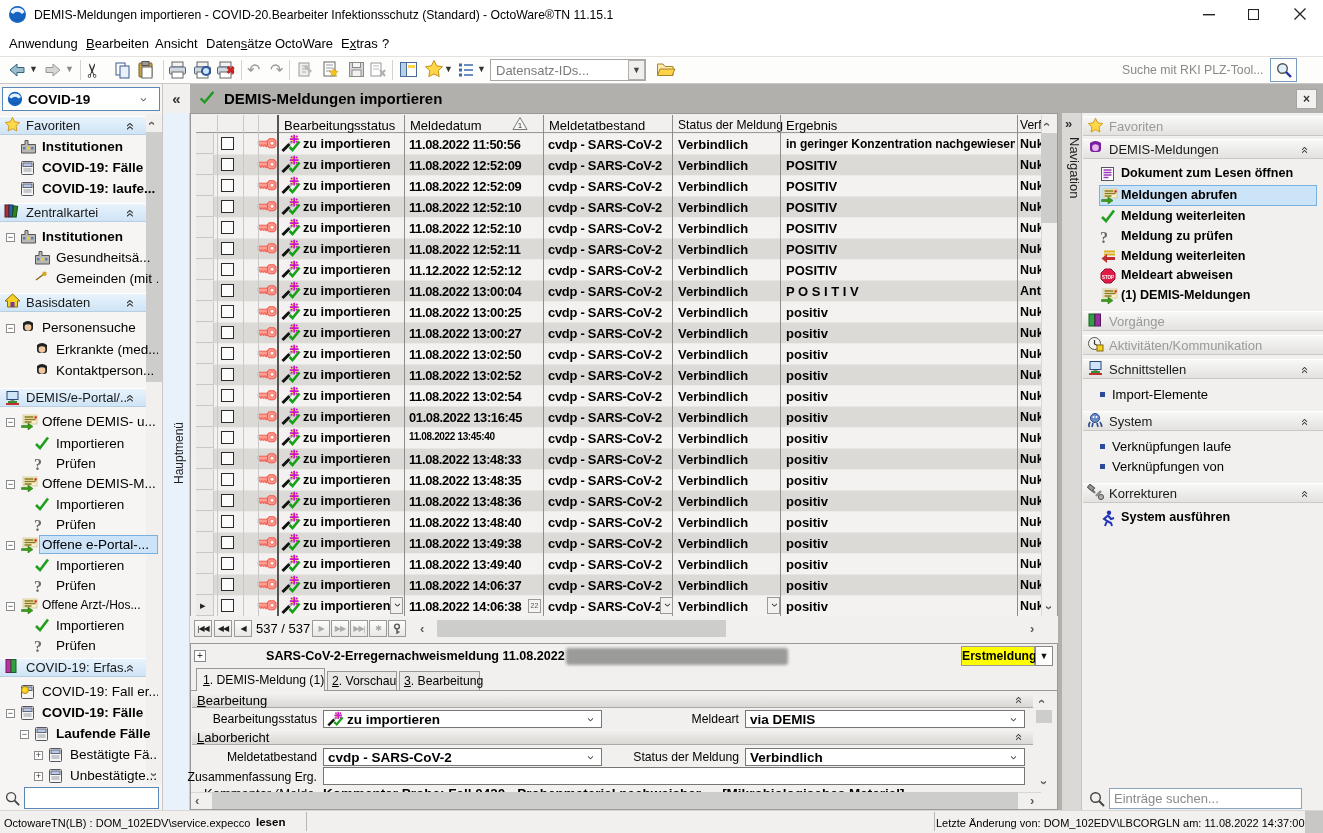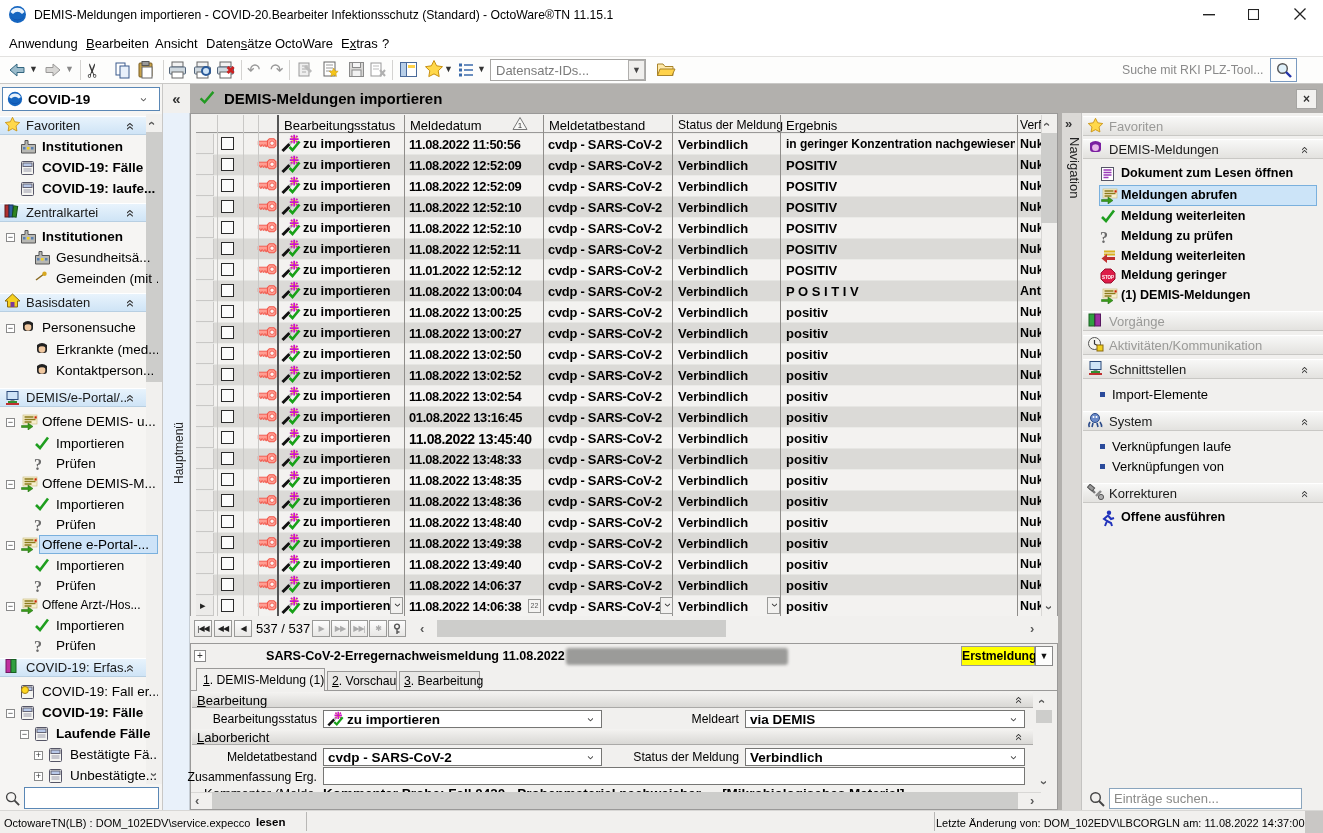--- a/index.html
+++ b/index.html
@@ -537,21 +537,21 @@
         <path d="M-3.2 -3.2 L3.2 3.2 M3.2 -3.2 L-3.2 3.2" stroke="#f5e030" stroke-width="1.6"></path>
         <path d="M0 -4.4 L0 4.4 M-4.4 0 L4.4 0" stroke="#cc10cc" stroke-width="1.8"></path>
         <circle cx="-2.6" cy="-2.6" r="1" fill="#cc10cc"></circle>
         <circle cx="2.6" cy="-2.6" r="1" fill="#cc10cc"></circle>
         <circle cx="-2.6" cy="2.6" r="1" fill="#cc10cc"></circle>
         <circle cx="2.6" cy="2.6" r="1" fill="#cc10cc"></circle>
       </g>
       <path d="M8.5 13 L11.5 16 L18.5 7.5" fill="none" stroke="#18a018" stroke-width="2.6"></path>
     </svg></div>
 <div class="abs b" style="left:303px;top:263px;font-size:12.7px;">zu importieren</div>
-<div class="abs b" style="left:409px;top:263px;font-size:12.9px;letter-spacing:-0.35px;">11.01.2022 12:52:12</div>
+<div class="abs b" style="left:409px;top:263px;font-size:12.9px;letter-spacing:-0.35px;">11.12.2022 12:52:12</div>
 <div class="abs b" style="left:548px;top:263px;font-size:12.9px;letter-spacing:-0.25px;">cvdp - SARS-CoV-2</div>
 <div class="abs b" style="left:678px;top:263px;font-size:13px;">Verbindlich</div>
 <div class="abs b ell" style="left:786px;top:263px;font-size:13px;width:229px;">POSITIV</div>
 <div class="abs b" style="left:1020px;top:263px;font-size:12.5px;">Nuk</div>
 <div class="abs" style="left:196px;top:280px;width:845px;height:21px;background:#dbdad7;"></div>
 <div class="abs" style="left:196px;top:280px;width:18px;height:21px;background:#ecebe9;border-right:1px solid #c9c8c6;border-bottom:1px solid #c9c8c6;"></div>
 <div class="cbx" style="left:221px;top:284px;"></div>
 <div class="abs" style="left:257px;top:284px;"><svg width="20" height="11" viewBox="0 0 21 12">
       <path d="M1 3.5 H12 V7.5 H10.5 V9.5 H9 V7.5 H7.5 V9 H6 V7.5 H4.5 V9 H3 V7.5 H1 Z" fill="#ff9d92" stroke="#f2574a" stroke-width="1"></path>
       <path d="M13 0.8 L18 0.8 L20.2 3 L20.2 8.5 L18 10.7 L13 10.7 L11 8.5 L11 3 Z" fill="#ff9d92" stroke="#f2574a" stroke-width="1.2"></path>
@@ -753,21 +753,21 @@
         <path d="M-3.2 -3.2 L3.2 3.2 M3.2 -3.2 L-3.2 3.2" stroke="#f5e030" stroke-width="1.6"></path>
         <path d="M0 -4.4 L0 4.4 M-4.4 0 L4.4 0" stroke="#cc10cc" stroke-width="1.8"></path>
         <circle cx="-2.6" cy="-2.6" r="1" fill="#cc10cc"></circle>
         <circle cx="2.6" cy="-2.6" r="1" fill="#cc10cc"></circle>
         <circle cx="-2.6" cy="2.6" r="1" fill="#cc10cc"></circle>
         <circle cx="2.6" cy="2.6" r="1" fill="#cc10cc"></circle>
       </g>
       <path d="M8.5 13 L11.5 16 L18.5 7.5" fill="none" stroke="#18a018" stroke-width="2.6"></path>
     </svg></div>
 <div class="abs b" style="left:303px;top:431px;font-size:12.7px;">zu importieren</div>
-<div class="abs b" style="left:409px;top:431px;font-size:14px;letter-spacing:-0.35px;">11.08.2022 13:45:40</div>
+<div class="abs b" style="left:409px;top:431px;font-size:10px;letter-spacing:-0.35px;">11.08.2022 13:45:40</div>
 <div class="abs b" style="left:548px;top:431px;font-size:12.9px;letter-spacing:-0.25px;">cvdp - SARS-CoV-2</div>
 <div class="abs b" style="left:678px;top:431px;font-size:13px;">Verbindlich</div>
 <div class="abs b ell" style="left:786px;top:431px;font-size:13px;width:229px;">positiv</div>
 <div class="abs b" style="left:1020px;top:431px;font-size:12.5px;">Nuk</div>
 <div class="abs" style="left:196px;top:448px;width:845px;height:21px;background:#dbdad7;"></div>
 <div class="abs" style="left:196px;top:448px;width:18px;height:21px;background:#ecebe9;border-right:1px solid #c9c8c6;border-bottom:1px solid #c9c8c6;"></div>
 <div class="cbx" style="left:221px;top:452px;"></div>
 <div class="abs" style="left:257px;top:452px;"><svg width="20" height="11" viewBox="0 0 21 12">
       <path d="M1 3.5 H12 V7.5 H10.5 V9.5 H9 V7.5 H7.5 V9 H6 V7.5 H4.5 V9 H3 V7.5 H1 Z" fill="#ff9d92" stroke="#f2574a" stroke-width="1"></path>
       <path d="M13 0.8 L18 0.8 L20.2 3 L20.2 8.5 L18 10.7 L13 10.7 L11 8.5 L11 3 Z" fill="#ff9d92" stroke="#f2574a" stroke-width="1.2"></path>
@@ -1140,21 +1140,21 @@
 <div class="abs b" style="left:1121px;top:229px;font-size:12.6px;">Meldung zu prüfen</div>
 <div class="abs" style="left:1100px;top:249px;"><svg width="18" height="14" viewBox="0 0 18 14">
       <path d="M4 2.5 h11 M4 5.5 h11" stroke="#d8b020" stroke-width="2"></path>
       <path d="M15 8 L7 8 L7 5 L1.5 9.5 L7 14 L7 11 L15 11 Z" fill="#c03030"></path>
     </svg></div>
 <div class="abs b" style="left:1121px;top:249px;font-size:12.6px;">Meldung weiterleiten</div>
 <div class="abs" style="left:1100px;top:268px;"><svg width="16" height="16" viewBox="0 0 16 16">
       <path d="M5 1 L11 1 L15 5 L15 11 L11 15 L5 15 L1 11 L1 5 Z" fill="#dd1c48" stroke="#99102f"></path>
       <text x="8" y="10.5" font-size="4.5" fill="#fff" text-anchor="middle" font-weight="bold" font-family="Liberation Sans">STOP</text>
     </svg></div>
-<div class="abs b" style="left:1121px;top:268px;font-size:12.6px;">Meldung geringer</div>
+<div class="abs b" style="left:1121px;top:268px;font-size:12.6px;">Meldeart abweisen</div>
 <div class="abs" style="left:1100px;top:288px;"><svg width="19" height="16" viewBox="0 0 19 16">
       <rect x="3" y="1" width="14" height="9" fill="#f7efcf" stroke="#c8b878" stroke-width=".6"></rect>
       <path d="M4.5 3 h9 M4.5 5.5 h11 M4.5 8 h7" stroke="#8a7a1a" stroke-width="1.4"></path>
       <rect x="14.5" y="2.3" width="2.2" height="2.2" fill="#cc2200"></rect>
       <path d="M1.5 11.5 L8 11.5 L8 9 L13 12.5 L8 16 L8 13.5 L1.5 13.5 Z" fill="#3a9a1a" stroke="#1a6a0a" stroke-width=".5"></path>
     </svg></div>
 <div class="abs b" style="left:1121px;top:288px;font-size:12.6px;">(1) DEMIS-Meldungen</div>
 <div class="abs" style="left:1083px;top:311px;width:240px;height:20px;background:linear-gradient(#f8f8f7,#e3e2df);border-top:1px solid #fff;border-bottom:1px solid #c9c8c5;"></div>
 <div class="abs" style="left:1087px;top:312px;"><svg width="16" height="16" viewBox="0 0 16 16">
       <rect x="2" y="2" width="5.5" height="12" fill="#30a040" stroke="#186020"></rect>
@@ -1198,21 +1198,21 @@
       <rect x="1.5" y="1.5" width="6" height="4" fill="#999" stroke="#555" transform="rotate(40 4 3)"></rect>
       <path d="M9 12 L14 7" stroke="#8a8a8a" stroke-width="2.4"></path>
       <circle cx="14" cy="13" r="2.6" fill="#b0b0b0" stroke="#555"></circle>
     </svg></div>
 <div class="abs" style="left:1109px;top:486px;font-size:13px;color:#1a1a1a;">Korrekturen</div>
 <div class="abs chev2" style="left:1302px;top:487px;transform:rotate(90deg);font-size:13px;">«</div>
 <div class="abs" style="left:1100px;top:510px;"><svg width="16" height="17" viewBox="0 0 16 17">
       <circle cx="9" cy="2.8" r="2.2" fill="#2233bb"></circle>
       <path d="M8 5.5 L4 9 L7 11 L5 16 M8 5.5 L11 9 L14 8 M7 11 L11 13 L12 16" stroke="#2233bb" stroke-width="2" fill="none"></path>
     </svg></div>
-<div class="abs b" style="left:1121px;top:510px;font-size:12.6px;">Offene ausführen</div>
+<div class="abs b" style="left:1121px;top:510px;font-size:12.6px;">System ausführen</div>
 <svg class="abs" style="left:1088px;top:790px" width="18" height="18" viewBox="0 0 18 18">
     <circle cx="7.5" cy="7.5" r="4.8" fill="none" stroke="#444" stroke-width="1.4"></circle>
     <path d="M11 11 L16 16" stroke="#444" stroke-width="2"></path>
   </svg>
 <div class="abs" style="left:1109px;top:788px;width:193px;height:21px;background:#fff;border:1px solid #8aa5bd;"></div>
 <div class="abs" style="left:1114px;top:791px;font-size:13px;color:#8a8a88;">Einträge suchen...</div>
 <div class="abs" style="left:0;top:810px;width:1323px;height:23px;background:#f1f0ee;border-top:1px solid #d8d7d5;"></div>
 <div class="abs ell" style="left:4px;top:817px;font-size:11px;">OctowareTN(LB) : DOM_102EDV\service.expecco</div>
 <div class="abs b" style="left:256px;top:816px;font-size:11.5px;">lesen</div>
 <div class="abs" style="left:306px;top:812px;width:1px;height:19px;background:#b8b7b5;"></div>

